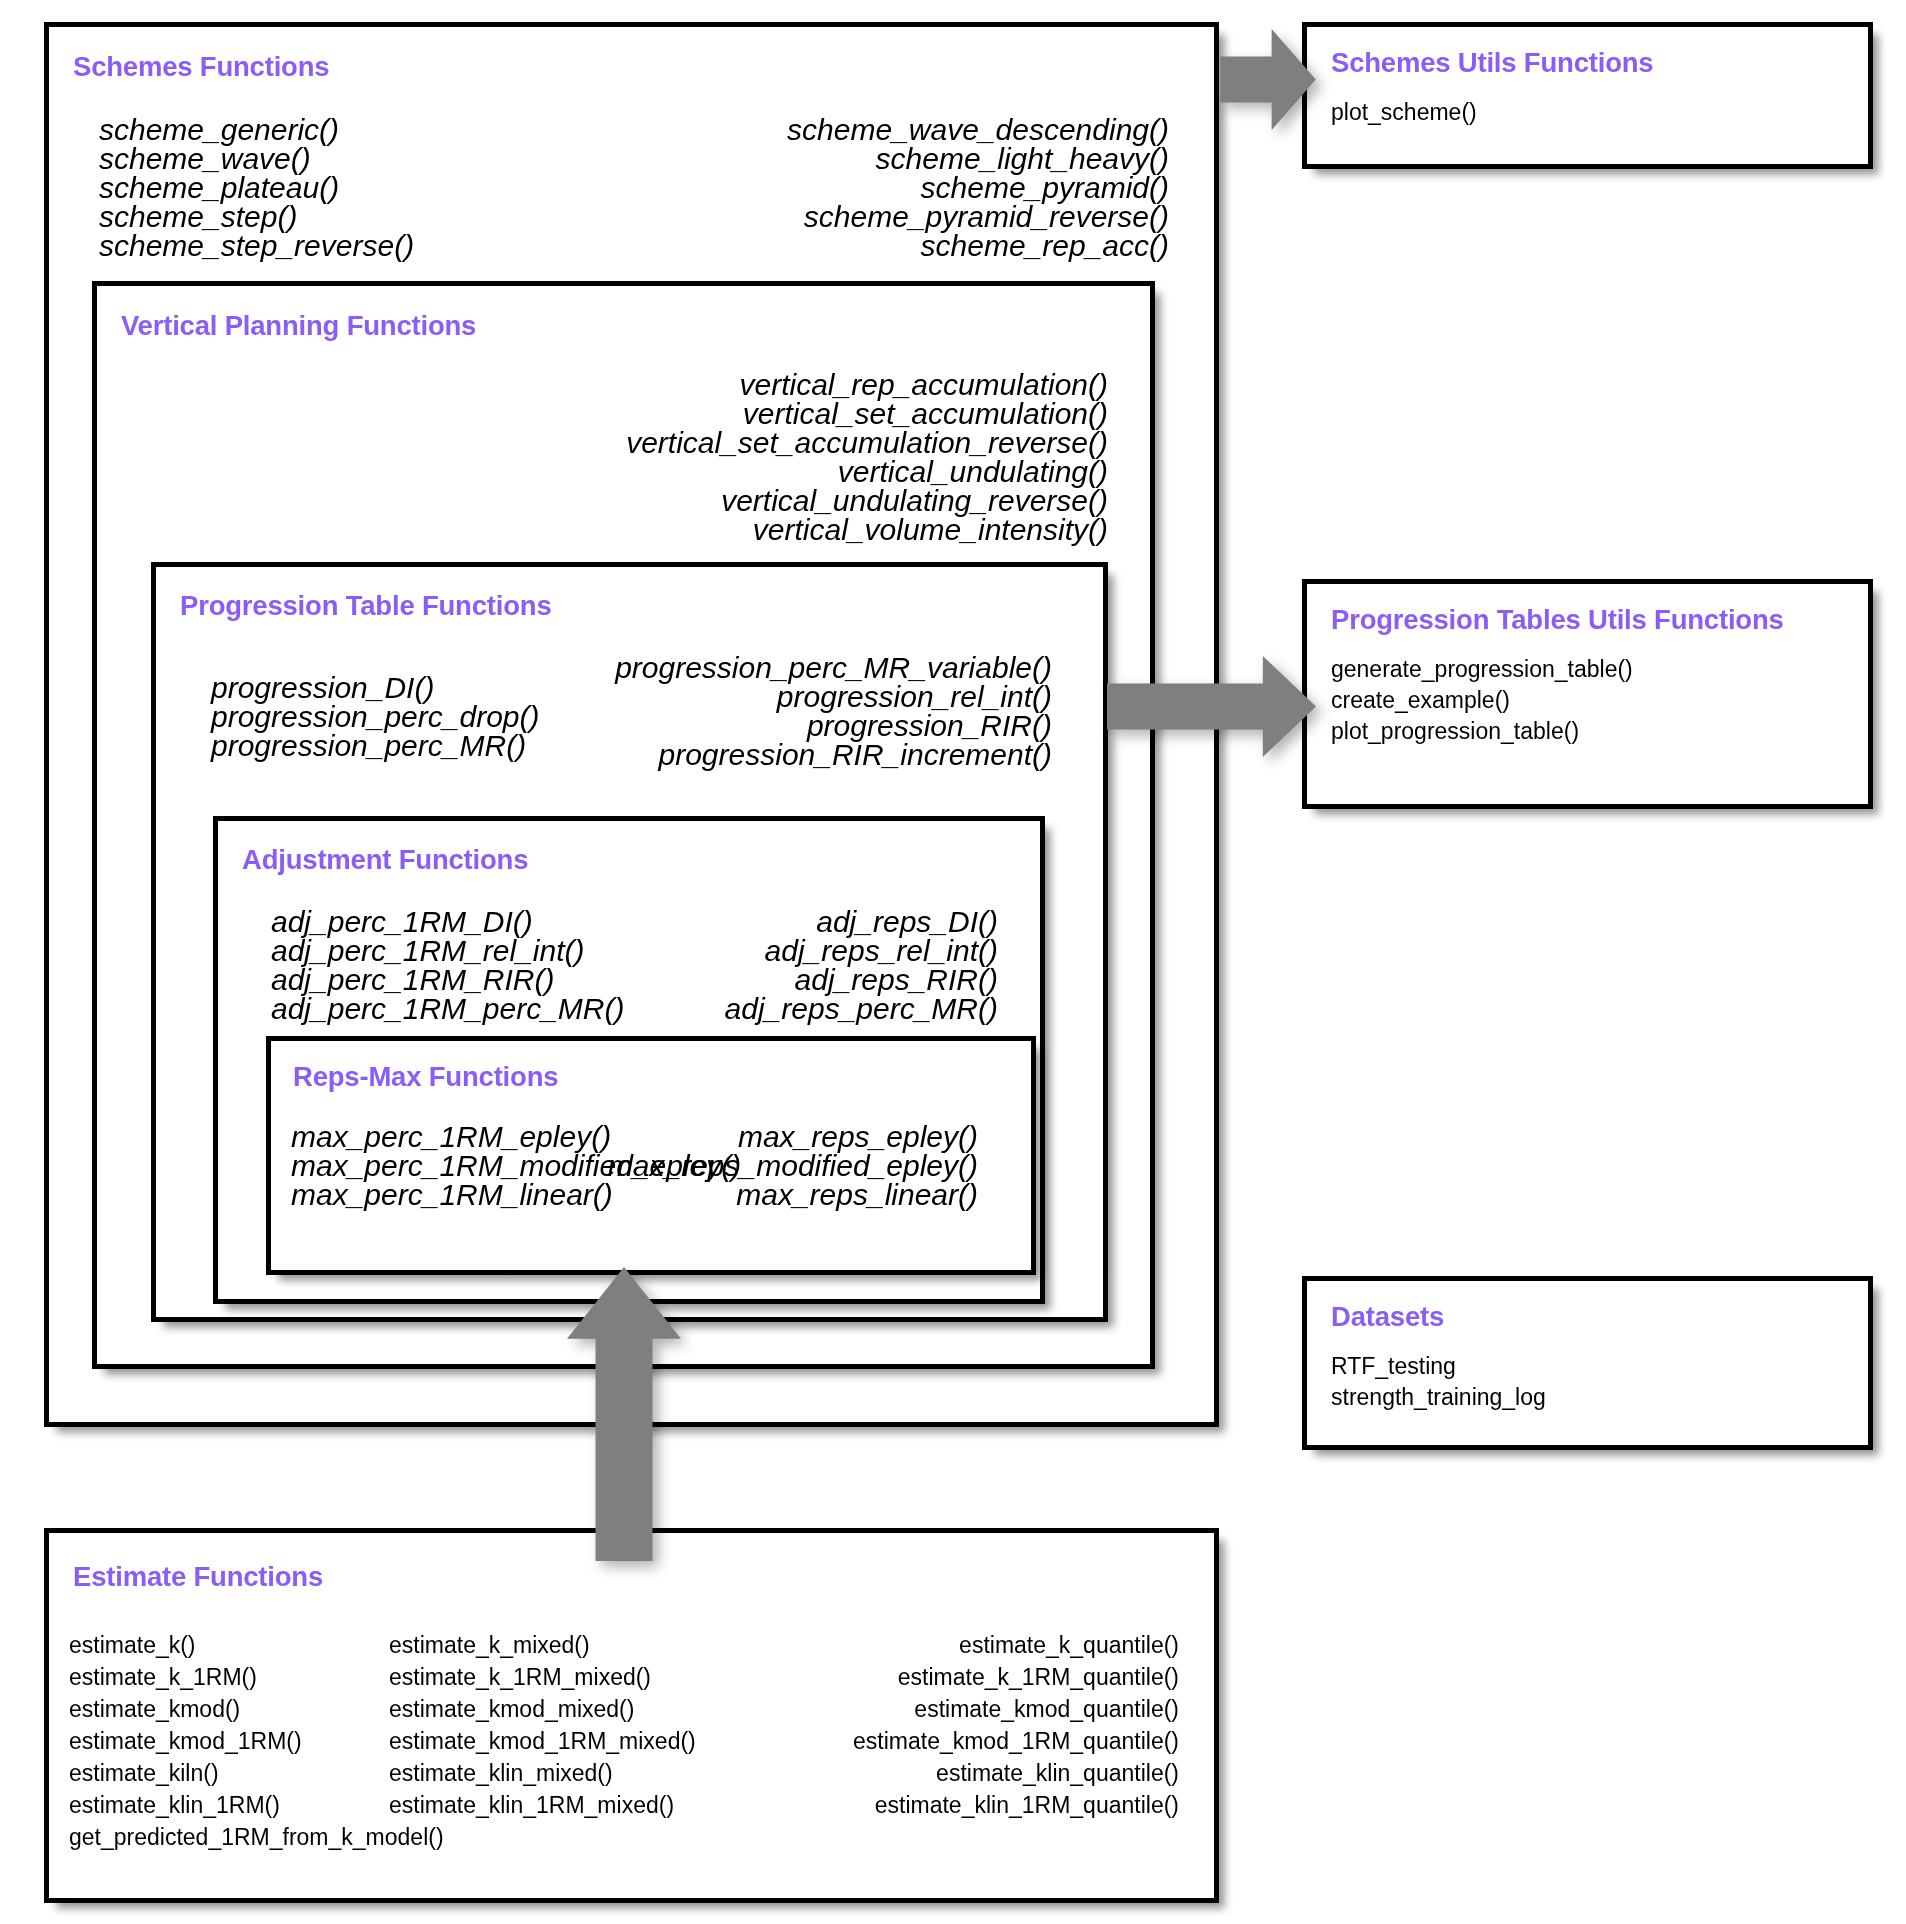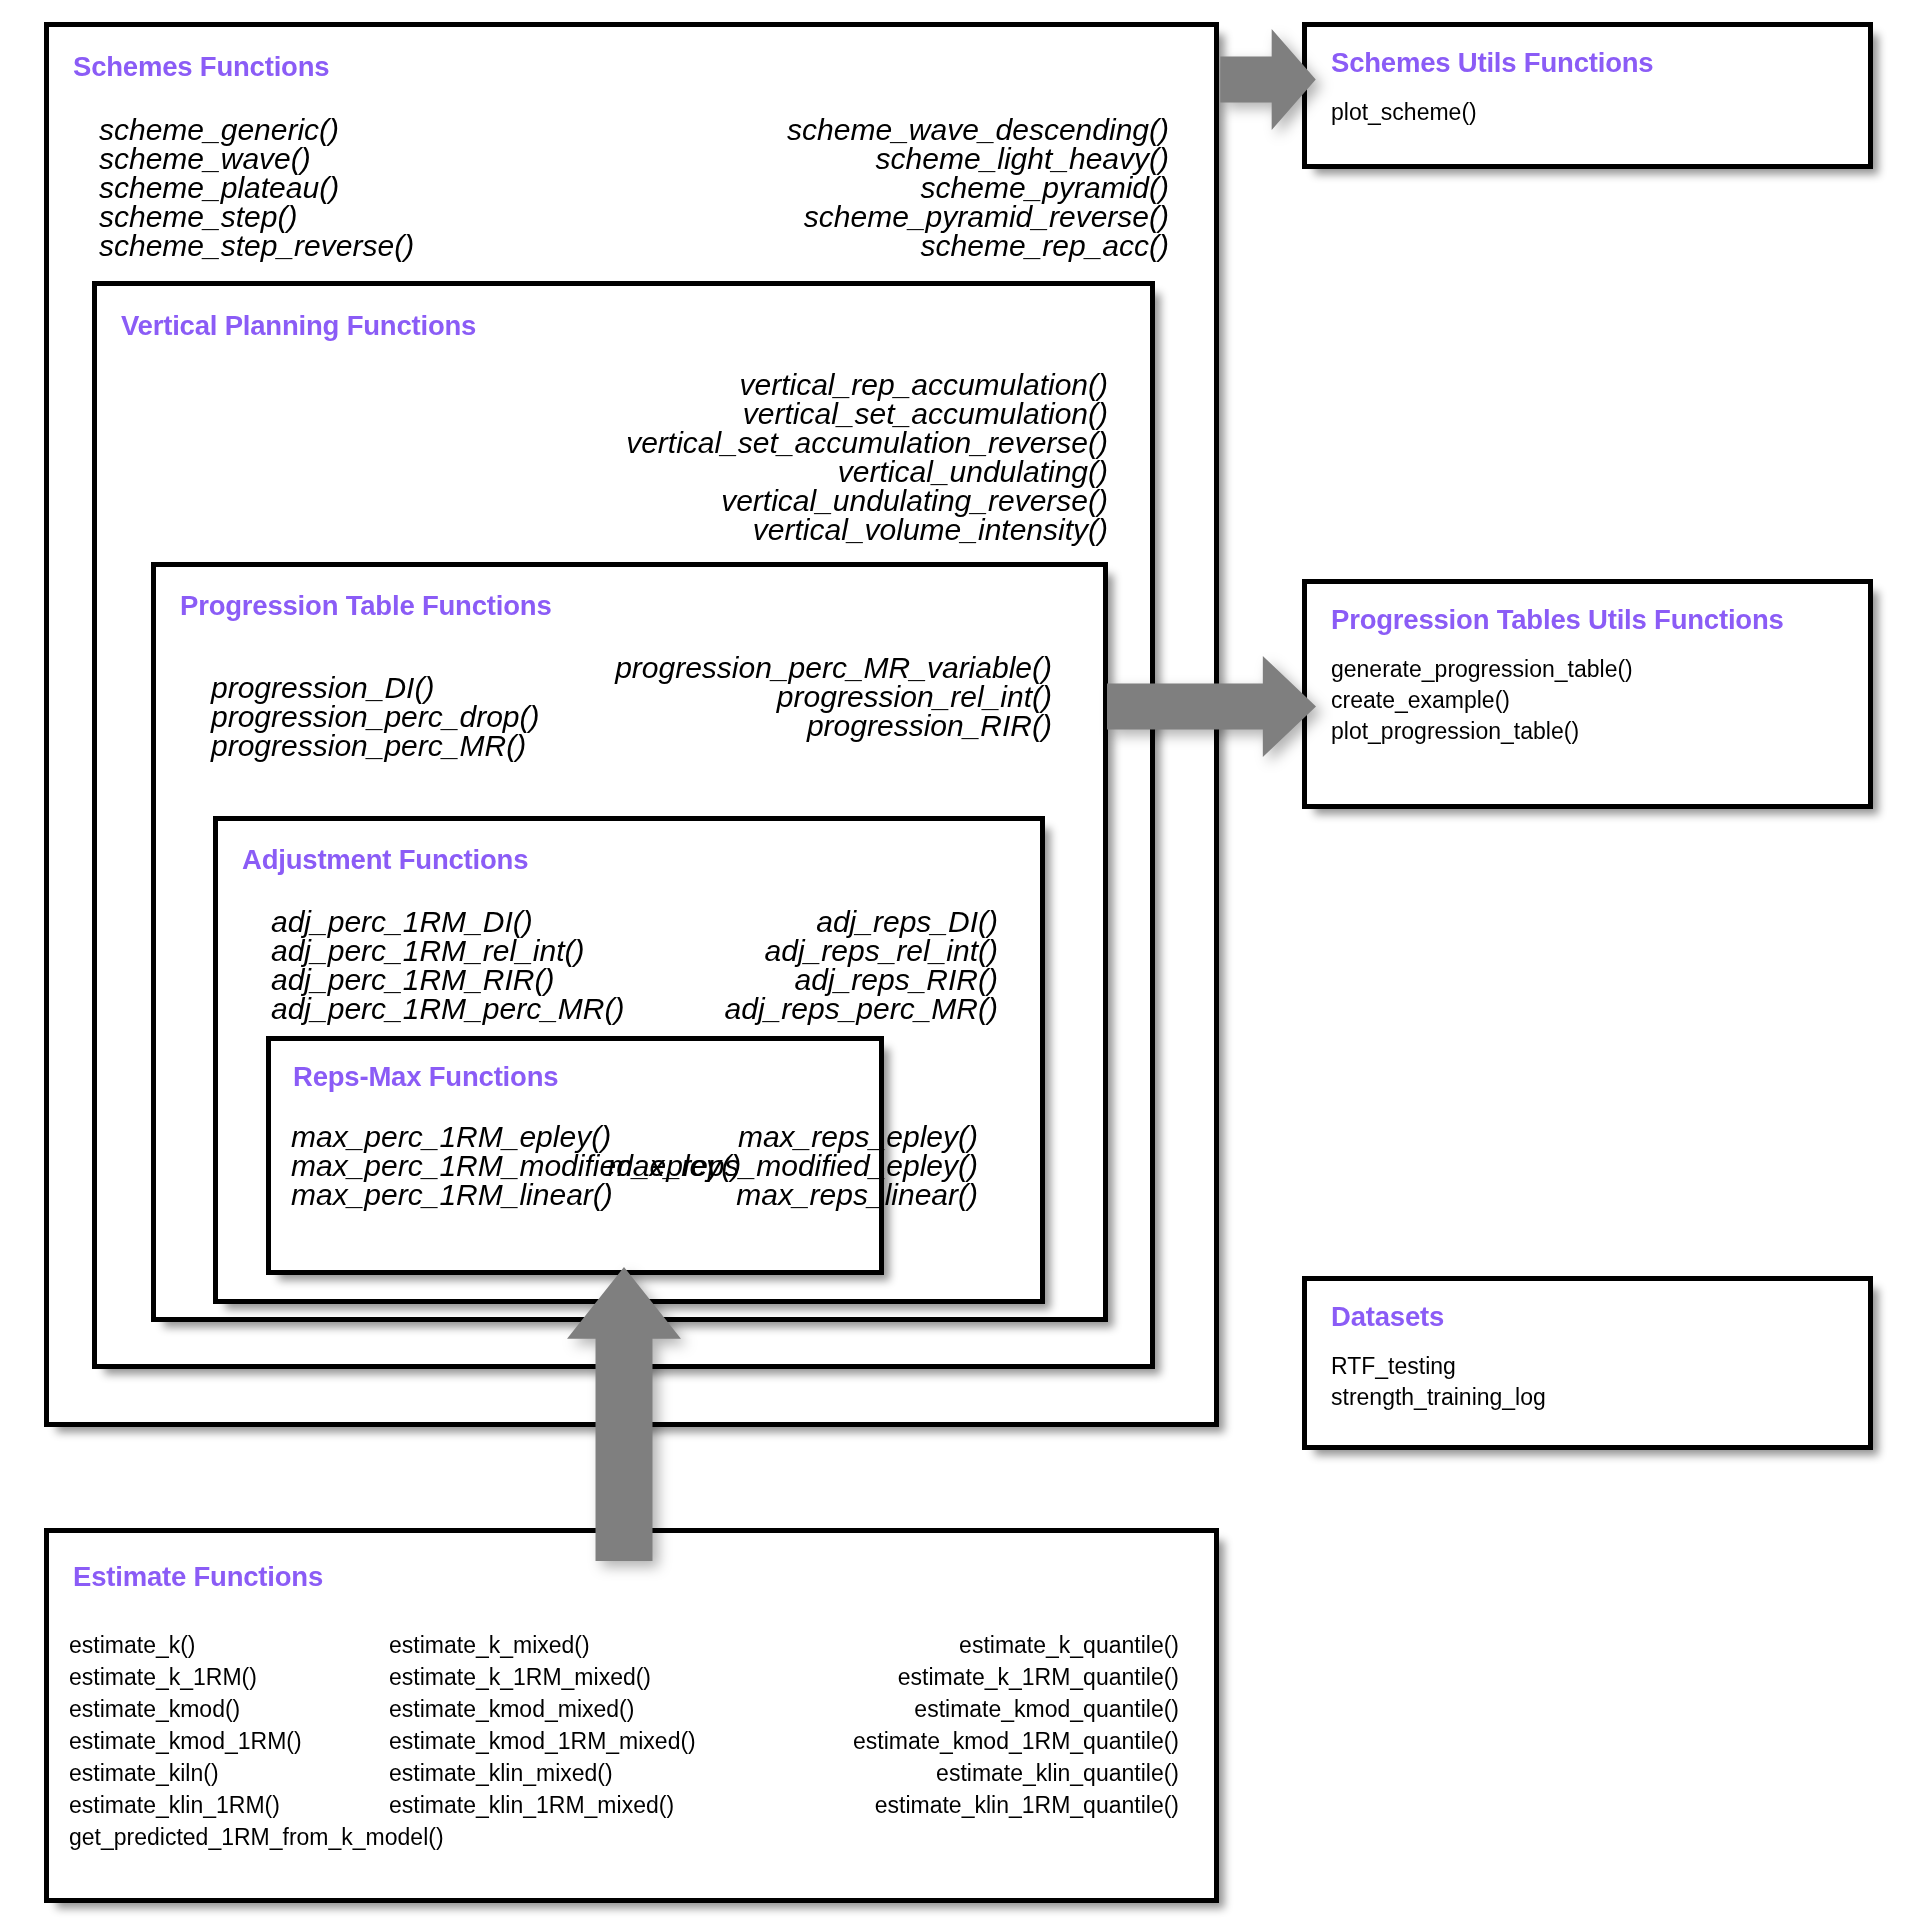--- a/index.html
+++ b/index.html
@@ -55,21 +55,21 @@
     position: absolute;
     filter: drop-shadow(6.4px 6.4px 6.4px rgba(0,0,0,0.30));
   }
   .arrow svg { display: block; }
 
   
   #schemes-box        { left: 44px;   top: 22px;   width: 1175px; height: 1405px; z-index: 2; }
   #vertical-box       { left: 92px;  top: 281px;  width: 1063px; height: 1088px; z-index: 3; }
   #progression-box    { left: 151px;  top: 562px;  width: 957px; height: 760px;  z-index: 4; }
   #adjustment-box     { left: 213px;  top: 816px;  width: 832px;  height: 488px;  z-index: 5; }
-  #repsmax-box        { left: 266px;  top: 1036px; width: 618px;  height: 239px;  z-index: 6; }
+  #repsmax-box        { left: 266px;  top: 1036px; width: 770px;  height: 239px;  z-index: 6; }
 
   #schemes-utils-box  { left: 1302px; top: 22px;   width: 571px;  height: 147px; z-index: 2; }
   #prog-utils-box     { left: 1302px; top: 579px;  width: 571px;  height: 230px; z-index: 2; }
   #datasets-box       { left: 1302px; top: 1276px; width: 571px;  height: 174px; z-index: 2; }
   #estimate-box       { left: 44px;   top: 1528px; width: 1175px; height: 375px; z-index: 2; }
 
   
   #arrow-schemes      { left: 1220px; top: 29px;   z-index: 7; }
   #arrow-progression  { left: 1107px; top: 656px;  z-index: 7; }
   #arrow-estimate     { left: 567px;  top: 1267px; z-index: 7; }
@@ -159,20 +159,21 @@
     <div class="fnlist col-left" id="prog-left">
       <div>progression_DI()</div>
       <div>progression_perc_drop()</div>
       <div>progression_perc_MR()</div>
     </div>
 
     <div class="fnlist col-right" id="prog-right">
       <div>progression_perc_MR_variable()</div>
       <div>progression_rel_int()</div>
       <div>progression_RIR()</div>
+      <div>progression_RIR_increment()</div>
     </div>
   </div>
 
   <div class="box" id="adjustment-box">
     <div class="box-title title-adjustment">Adjustment Functions</div>
 
     <div class="fnlist col-left" id="adj-left">
       <div>adj_perc_1RM_DI()</div>
       <div>adj_perc_1RM_rel_int()</div>
       <div>adj_perc_1RM_RIR()</div>

